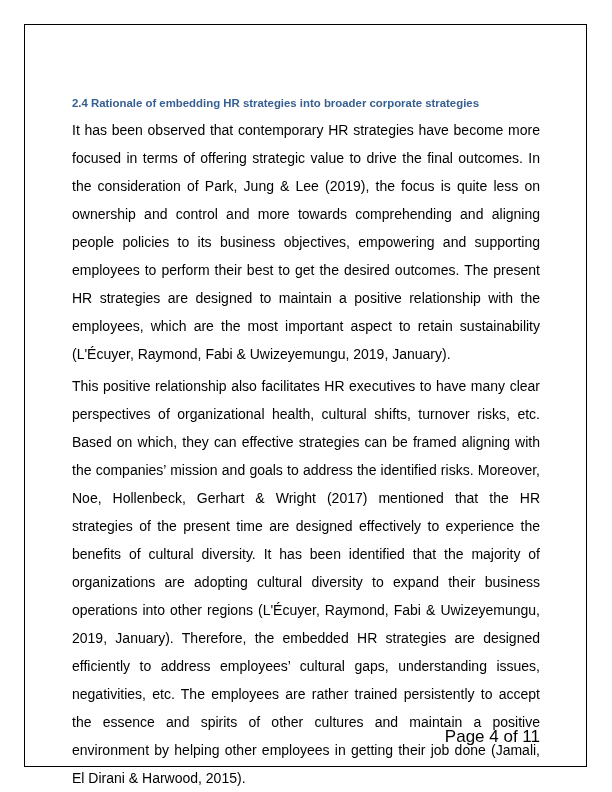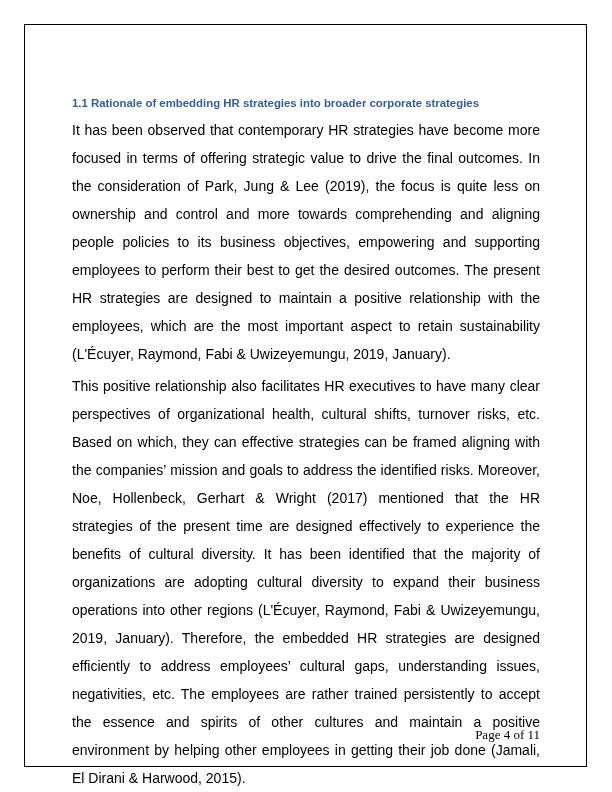--- a/index.html
+++ b/index.html
@@ -44,29 +44,29 @@
       line-height: 28px;
       text-align: justify;
       margin: 0;
     }
     .para1 { margin-top: 5px; }
     .para2 { margin-top: 4px; }
     .footer {
       position: absolute;
       right: 72px;
       top: 727px;
-      font-family: Liberation Serif, serif;
-      font-size: 13px;
+      font-family: Liberation Sans, sans-serif;
+      font-size: 17px;
       color: #000000;
     }
   </style>
 </head>
 <body>
 
 <div class="page-border"></div>
 
 <div class="content">
-  <h2 class="heading">1.1 Rationale of embedding HR strategies into broader corporate strategies</h2>
+  <h2 class="heading">2.4 Rationale of embedding HR strategies into broader corporate strategies</h2>
   <p class="para para1">It has been observed that contemporary HR strategies have become more focused in terms of offering strategic value to drive the final outcomes. In the consideration of Park, Jung &amp; Lee (2019), the focus is quite less on ownership and control and more towards comprehending and aligning people policies to its business objectives, empowering and supporting employees to perform their best to get the desired outcomes. The present HR strategies are designed to maintain a positive relationship with the employees, which are the most important aspect to retain sustainability (L'Écuyer, Raymond, Fabi &amp; Uwizeyemungu, 2019, January).</p>
   <p class="para para2">This positive relationship also facilitates HR executives to have many clear perspectives of organizational health, cultural shifts, turnover risks, etc. Based on which, they can effective strategies can be framed aligning with the companies’ mission and goals to address the identified risks. Moreover, Noe, Hollenbeck, Gerhart &amp; Wright (2017) mentioned that the HR strategies of the present time are designed effectively to experience the benefits of cultural diversity. It has been identified that the majority of organizations are adopting cultural diversity to expand their business operations into other regions (L'Écuyer, Raymond, Fabi &amp; Uwizeyemungu, 2019, January). Therefore, the embedded HR strategies are designed efficiently to address employees’ cultural gaps, understanding issues, negativities, etc. The employees are rather trained persistently to accept the essence and spirits of other cultures and maintain a positive environment by helping other employees in getting their job done (Jamali, El Dirani &amp; Harwood, 2015).</p>
 </div>
 
 <div class="footer">Page 4 of 11</div>
 
 </body></html>

